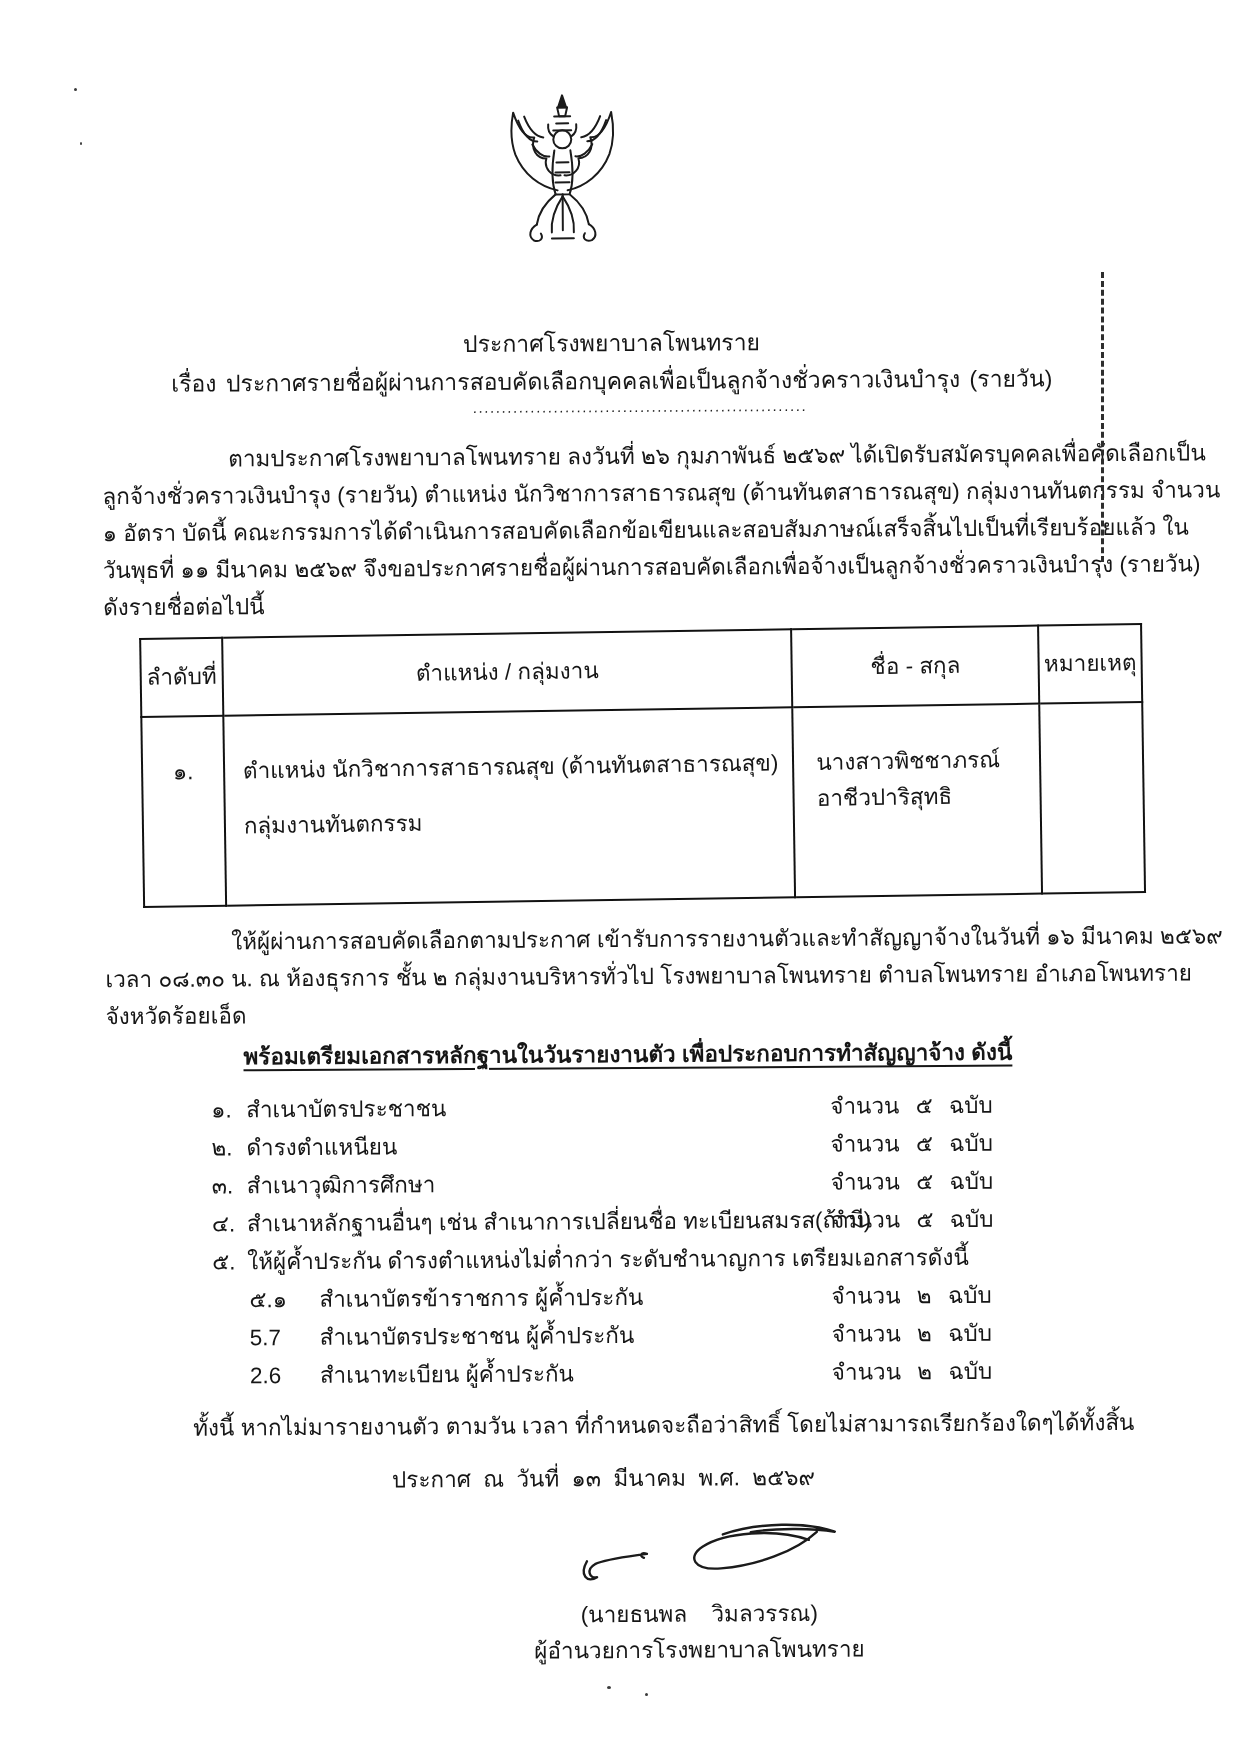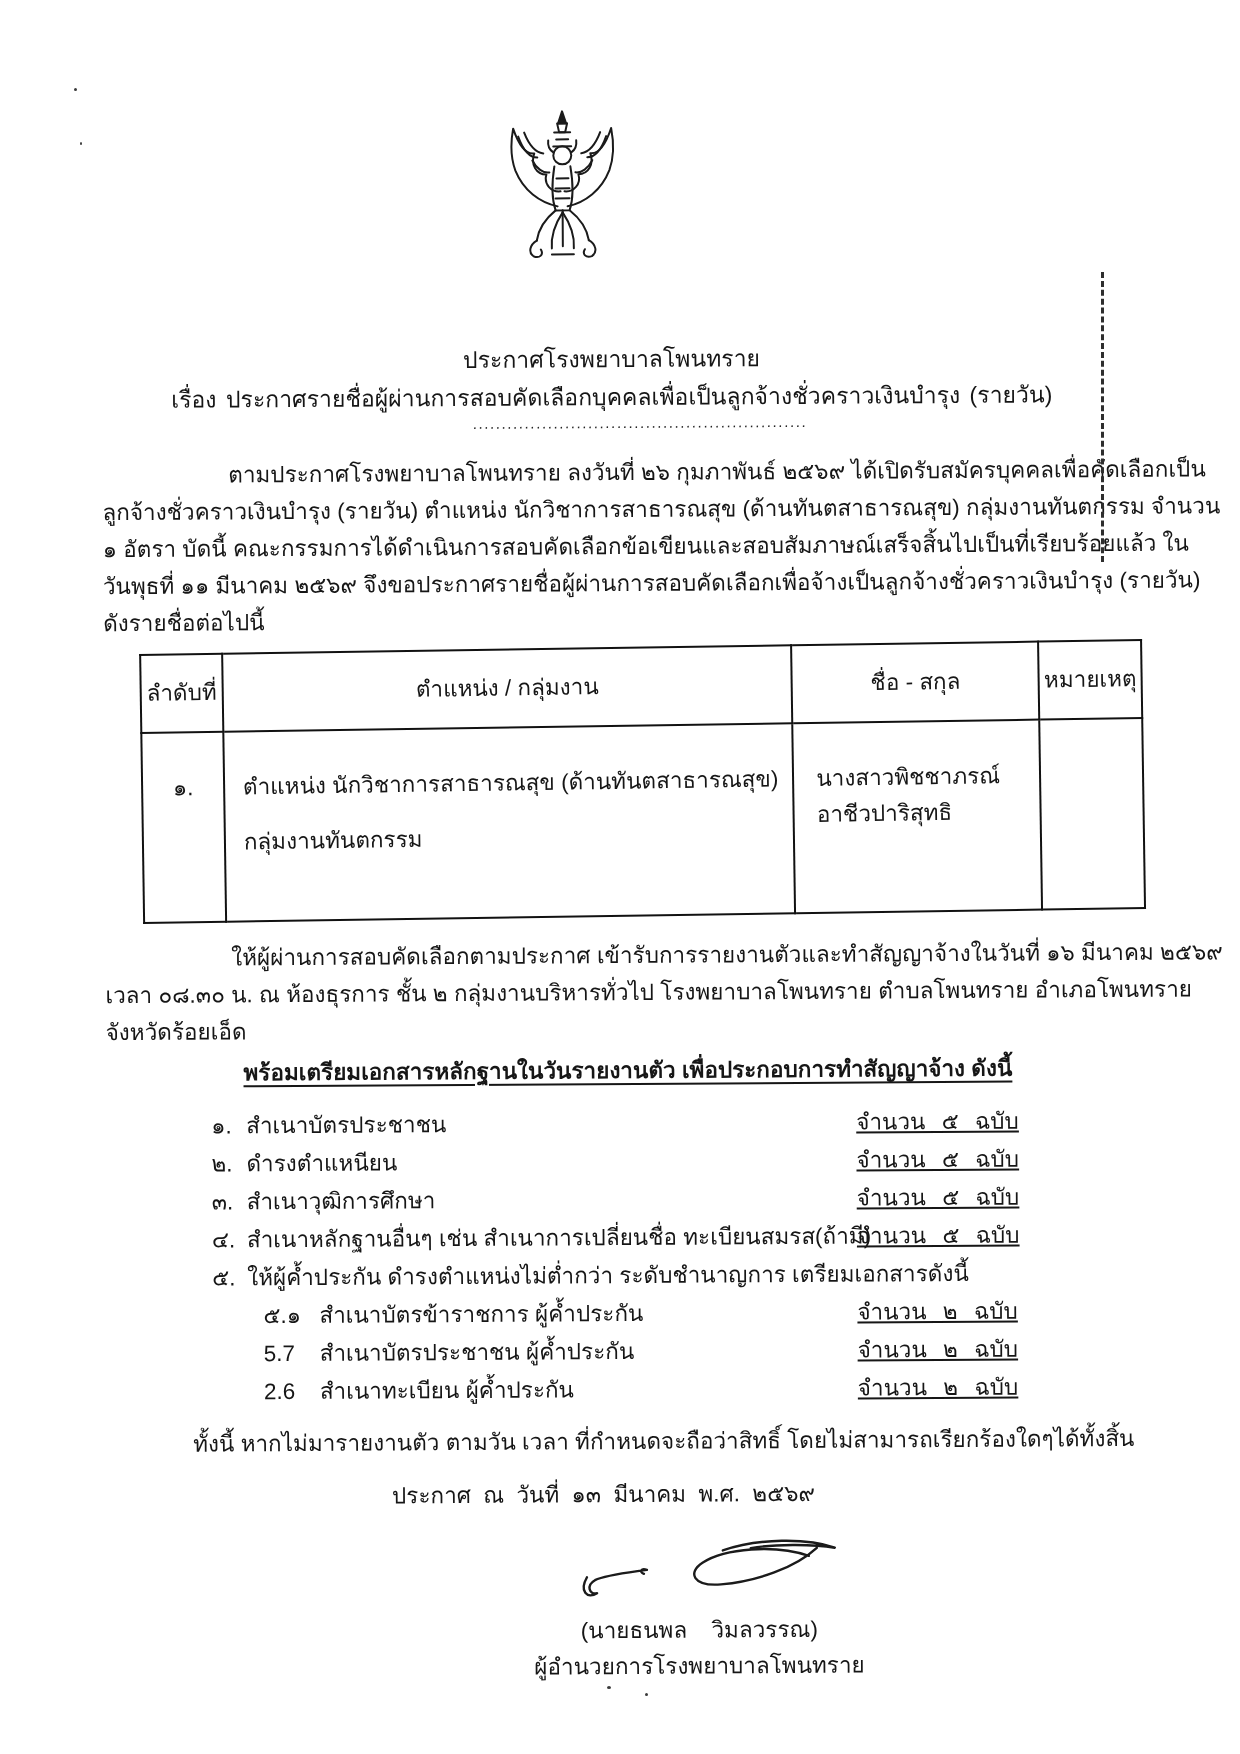--- a/index.html
+++ b/index.html
@@ -2,21 +2,21 @@
 <html><head>
 <meta charset="utf-8">
 <style>
   * { margin:0; padding:0; box-sizing:border-box; }
   html,body { background:#ffffff; }
   body {
     width:1240px; height:1754px; position:relative; overflow:hidden;
     font-family:"Liberation Sans", sans-serif;
     color:#161616;
   }
-  .page { position:absolute; inset:0; padding:16px 100px; }
+  .page { position:absolute; inset:0; padding:0 100px; }
   .content { transform:rotate(-0.35deg); transform-origin:50% 0; }
 
   .emblem-wrap { width:150px; margin:92px auto 0; transform:translateX(-58px); }
   .emblem-wrap svg { display:block; }
 
   .title-line { text-align:center; font-size:23px; line-height:38px; transform:translateX(-10px); }
   .title-line.first { margin-top:72px; }
   .subject-line { word-spacing:3px; }
   .dots-divider { text-align:center; font-size:15px; letter-spacing:1.6px; line-height:14px;
                   transform:translateX(18px); color:#222; }
@@ -44,22 +44,22 @@
   .report-para { margin-top:16px; }
 
   .doc-heading { margin-top:4px; text-align:center; font-size:22.5px; font-weight:bold; line-height:37px;
                  text-decoration:underline; text-underline-offset:5px; text-decoration-thickness:1.5px;
                  transform:translateX(2px); }
 
   .doc-list { margin-top:16px; }
   .doc-item { position:relative; height:38px; font-size:22.5px; line-height:38px; }
   .doc-item .no    { position:absolute; left:105px; }
   .doc-item .txt   { position:absolute; left:140px; white-space:nowrap; }
-  .doc-item .count { position:absolute; left:750px; word-spacing:10px; white-space:nowrap;text-decoration:underline; }
-  .doc-item.sub .no  { left:156px; }
+  .doc-item .count { position:absolute; left:724px; word-spacing:10px; white-space:nowrap; }
+  .doc-item.sub .no  { left:142px; }
   .doc-item.sub .txt { left:212px; }
 
   .closing-para { margin-top:14px; }
   .announce-line { margin-top:16px; text-align:center; font-size:22.5px; line-height:37px;
                    transform:translateX(-25px); word-spacing:6px; }
 
   .sign-block { margin-left:370px; margin-top:24px; width:440px; text-align:center; }
   .sign-ink { display:block; margin:0 auto 6px; transform:translateX(12px); }
   .sign-name { font-size:22.5px; line-height:36px; word-spacing:18px; }
   .sign-title { font-size:22.5px; line-height:36px; }

